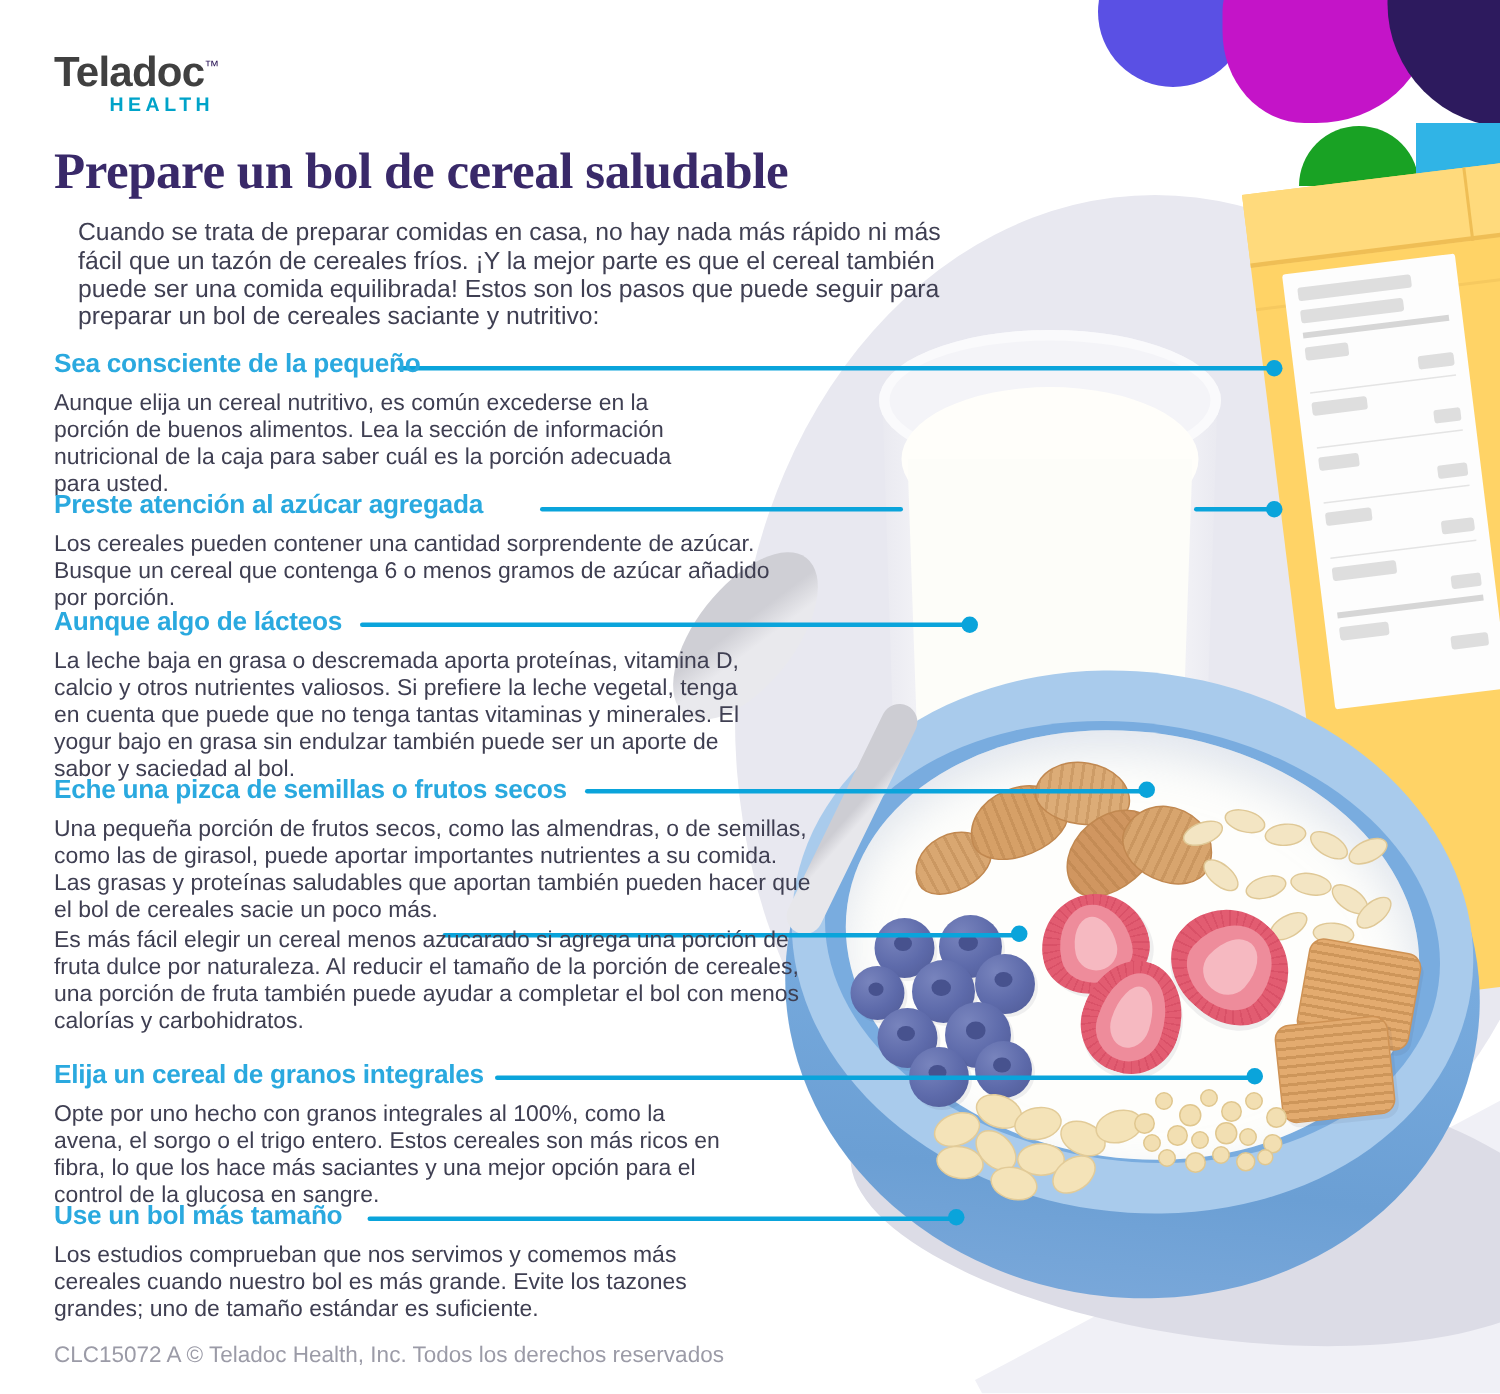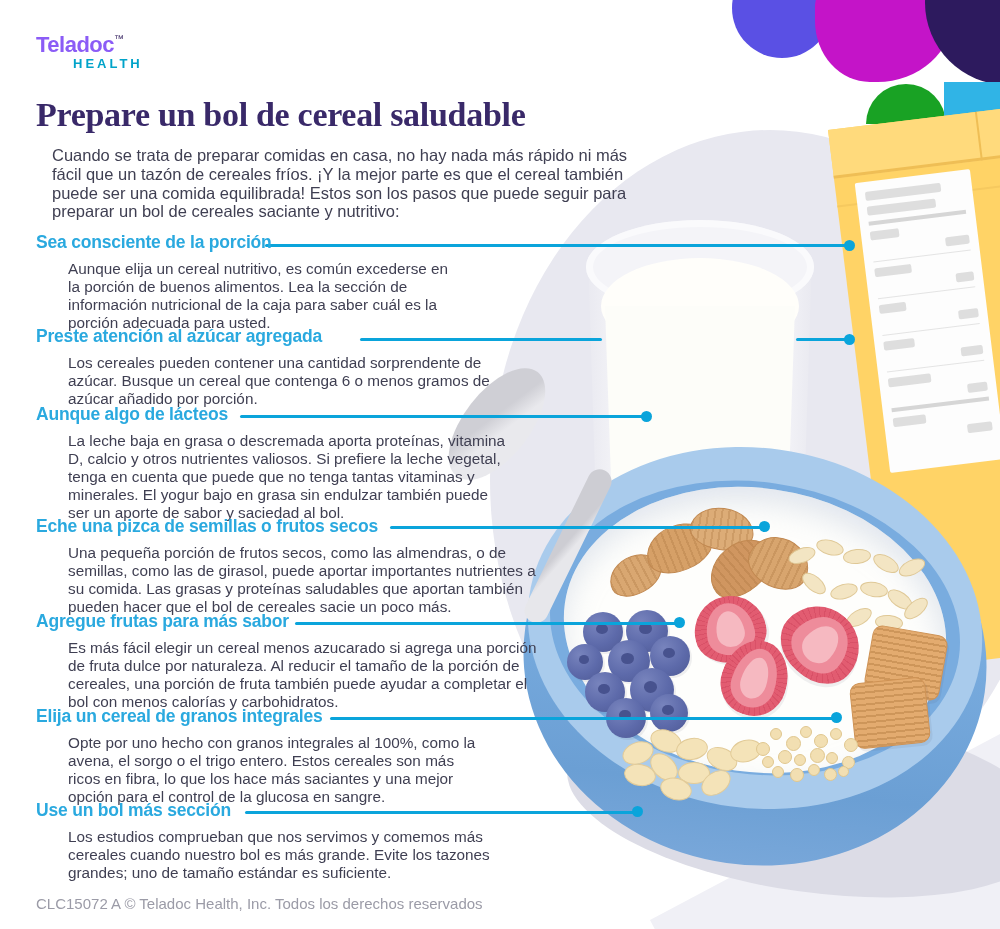--- a/index.html
+++ b/index.html
@@ -1,27 +1,27 @@
 <!DOCTYPE html>
 <html><head>
 <meta charset="utf-8">
 <style>
   html,body{margin:0;padding:0;background:#fff;}
   #canvas{position:relative;width:1000px;height:929px;background:#fff;overflow:hidden;
           font-family:"Liberation Sans",sans-serif;}
   .abs{position:absolute;}
 
   
-  .logo-brand{font-size:22px;font-weight:bold;color:#8b5cf6;letter-spacing:-0.5px;}
+  .logo-brand{font-size:28px;font-weight:bold;color:#404040;letter-spacing:-0.5px;}
   .logo-tm{font-size:10px;color:#35215F;vertical-align:10px;}
   .logo-sub{font-size:13px;font-weight:bold;color:#00A3C9;letter-spacing:3px;}
   .title{font-family:"Liberation Serif",serif;font-size:34px;font-weight:bold;color:#392969;letter-spacing:-0.3px;}
   .intro{font-size:16.5px;line-height:18.8px;color:#3F3F52;margin-left:16px;}
   .sec-h{font-size:17.5px;font-weight:bold;color:#2AA9DF;letter-spacing:-0.2px;}
-  .sec-b{font-size:15.3px;line-height:18px;color:#3F3F52;margin-top:7px;margin-left:32px;}
+  .sec-b{font-size:15.3px;line-height:18px;color:#3F3F52;margin-top:7px;}
   .footer{font-size:15px;color:#9B9BA7;}
 
   
   .cline{position:absolute;height:3px;background:#0AA4DB;border-radius:2px;}
   .cdot{position:absolute;width:11px;height:11px;border-radius:50%;background:#0AA4DB;}
 
   
   .ell{position:absolute;border-radius:50%;}
 
   
@@ -230,42 +230,41 @@
   <div class="abs" style="left:36px;top:32px;">
     <span class="logo-brand">Teladoc</span><span class="logo-tm">™</span>
     <div class="logo-sub" style="margin:-2px 0 0 37px;">HEALTH</div>
   </div>
 
   <div class="abs title" style="left:36px;top:96px;">Prepare un bol de cereal saludable</div>
 
   <div class="abs intro" style="left:36px;top:146px;width:592px;">Cuando se trata de preparar comidas en casa, no hay nada más rápido ni más fácil que un tazón de cereales fríos. ¡Y la mejor parte es que el cereal también puede ser una comida equilibrada! Estos son los pasos que puede seguir para preparar un bol de cereales saciante y nutritivo:</div>
 
   <div class="abs" style="left:36px;top:232px;width:420px;">
-    <div class="sec-h">Sea consciente de la porción</div>
+    <div class="sec-h">Sea consciente de la pequeño</div>
     <div class="sec-b">Aunque elija un cereal nutritivo, es común excederse en la porción de buenos alimentos. Lea la sección de información nutricional de la caja para saber cuál es la porción adecuada para usted.</div>
   </div>
   <div class="abs" style="left:36px;top:326px;width:478px;">
     <div class="sec-h">Preste atención al azúcar agregada</div>
     <div class="sec-b">Los cereales pueden contener una cantidad sorprendente de azúcar. Busque un cereal que contenga 6 o menos gramos de azúcar añadido por porción.</div>
   </div>
   <div class="abs" style="left:36px;top:404px;width:470px;">
     <div class="sec-h">Aunque algo de lácteos</div>
     <div class="sec-b">La leche baja en grasa o descremada aporta proteínas, vitamina D, calcio y otros nutrientes valiosos. Si prefiere la leche vegetal, tenga en cuenta que puede que no tenga tantas vitaminas y minerales. El yogur bajo en grasa sin endulzar también puede ser un aporte de sabor y saciedad al bol.</div>
   </div>
   <div class="abs" style="left:36px;top:516px;width:505px;">
     <div class="sec-h">Eche una pizca de semillas o frutos secos</div>
     <div class="sec-b">Una pequeña porción de frutos secos, como las almendras, o de semillas, como las de girasol, puede aportar importantes nutrientes a su comida. Las grasas y proteínas saludables que aportan también pueden hacer que el bol de cereales sacie un poco más.</div>
   </div>
   <div class="abs" style="left:36px;top:611px;width:512px;">
-    <div class="sec-h">Agregue frutas para más sabor</div>
     <div class="sec-b">Es más fácil elegir un cereal menos azucarado si agrega una porción de fruta dulce por naturaleza. Al reducir el tamaño de la porción de cereales, una porción de fruta también puede ayudar a completar el bol con menos calorías y carbohidratos.</div>
   </div>
   <div class="abs" style="left:36px;top:706px;width:448px;">
     <div class="sec-h">Elija un cereal de granos integrales</div>
     <div class="sec-b">Opte por uno hecho con granos integrales al 100%, como la avena, el sorgo o el trigo entero. Estos cereales son más ricos en fibra, lo que los hace más saciantes y una mejor opción para el control de la glucosa en sangre.</div>
   </div>
   <div class="abs" style="left:36px;top:800px;width:460px;">
-    <div class="sec-h">Use un bol más sección</div>
+    <div class="sec-h">Use un bol más tamaño</div>
     <div class="sec-b">Los estudios comprueban que nos servimos y comemos más cereales cuando nuestro bol es más grande. Evite los tazones grandes; uno de tamaño estándar es suficiente.</div>
   </div>
 
   <div class="abs footer" style="left:36px;top:895px;">CLC15072 A © Teladoc Health, Inc. Todos los derechos reservados</div>
 </div>
 
 </body></html>

